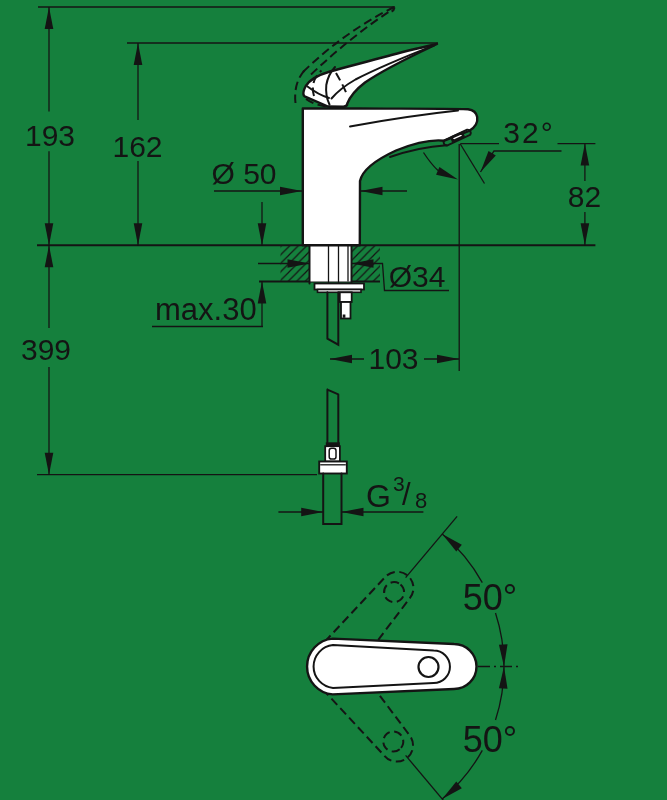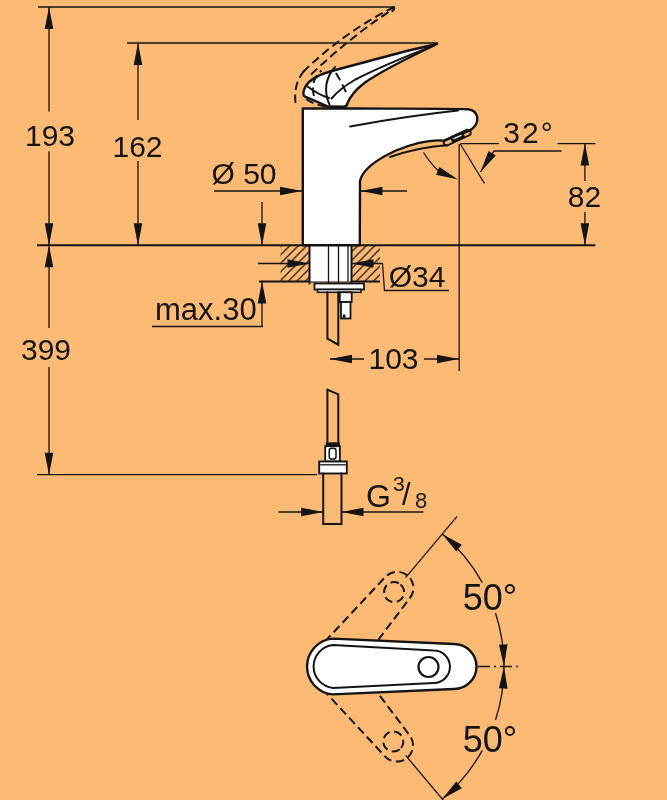--- a/index.html
+++ b/index.html
@@ -1,16 +1,16 @@
 <!DOCTYPE html>
 <html><head>
 <meta charset="utf-8">
 <style>
   html,body{margin:0;padding:0;background:#fff;}
-  .page{width:667px;height:800px;background:#fdba74;position:relative;overflow:hidden;
+  .page{width:667px;height:800px;background:#15803d;position:relative;overflow:hidden;
         font-family:"Liberation Sans",sans-serif;}
   svg{display:block;}
   text{font-family:"Liberation Sans",sans-serif;fill:#141414;}
   .dim-text{font-size:30px;}
   .dim-text-small{font-size:31px;}
   .deg-text{font-size:36px;}
   .ln{stroke:#141414;stroke-width:1.3;fill:none;}
   .ln2{stroke:#141414;stroke-width:2;fill:none;}
   .outline{stroke:#141414;stroke-width:2.4;fill:#fff;stroke-linejoin:round;stroke-linecap:round;}
   .inner{stroke:#141414;stroke-width:2;fill:none;stroke-linecap:round;}

